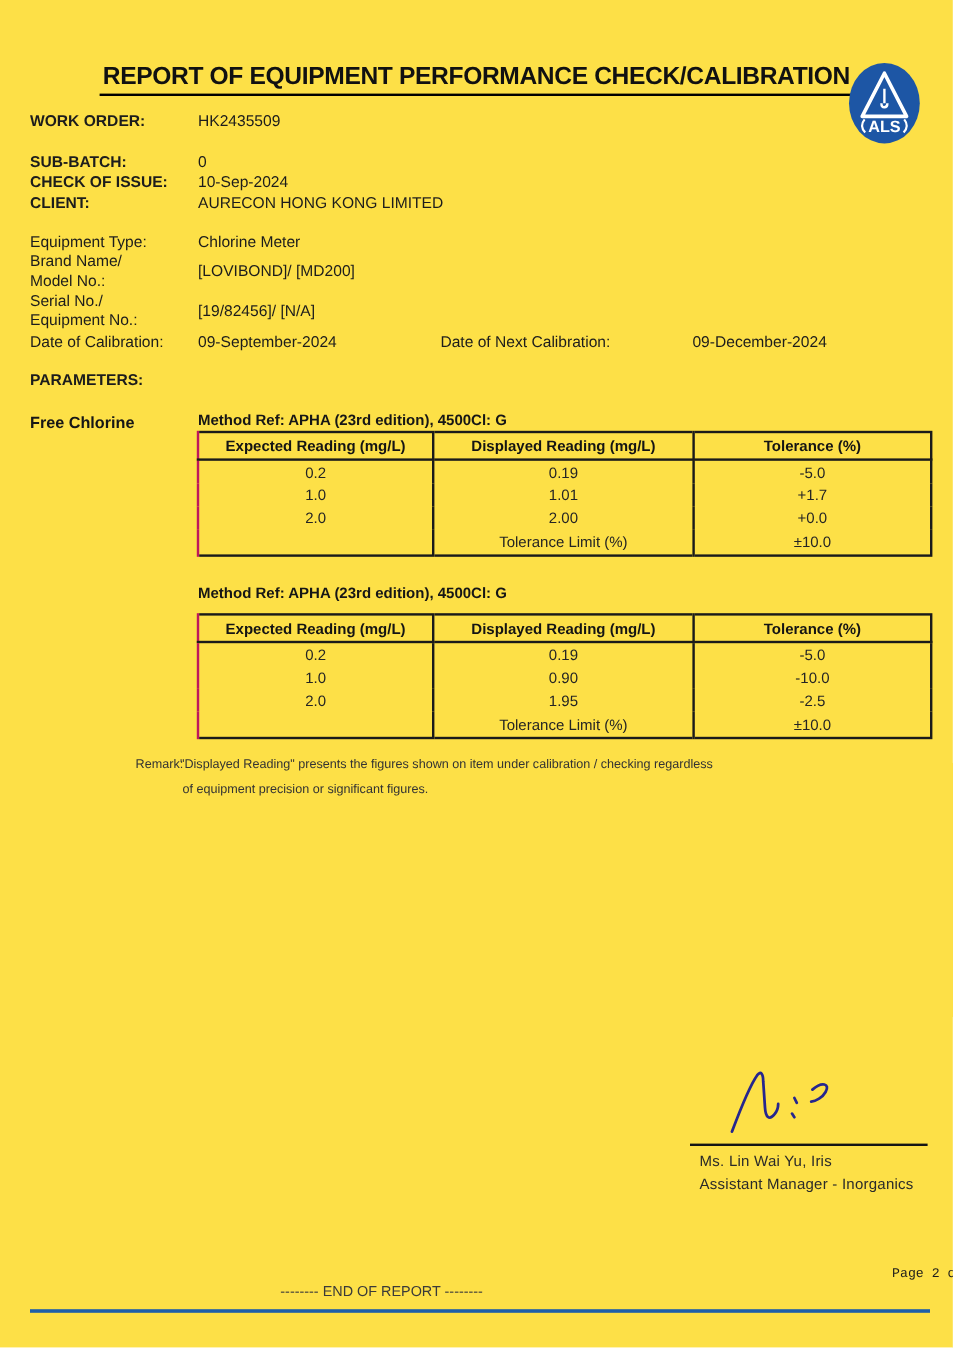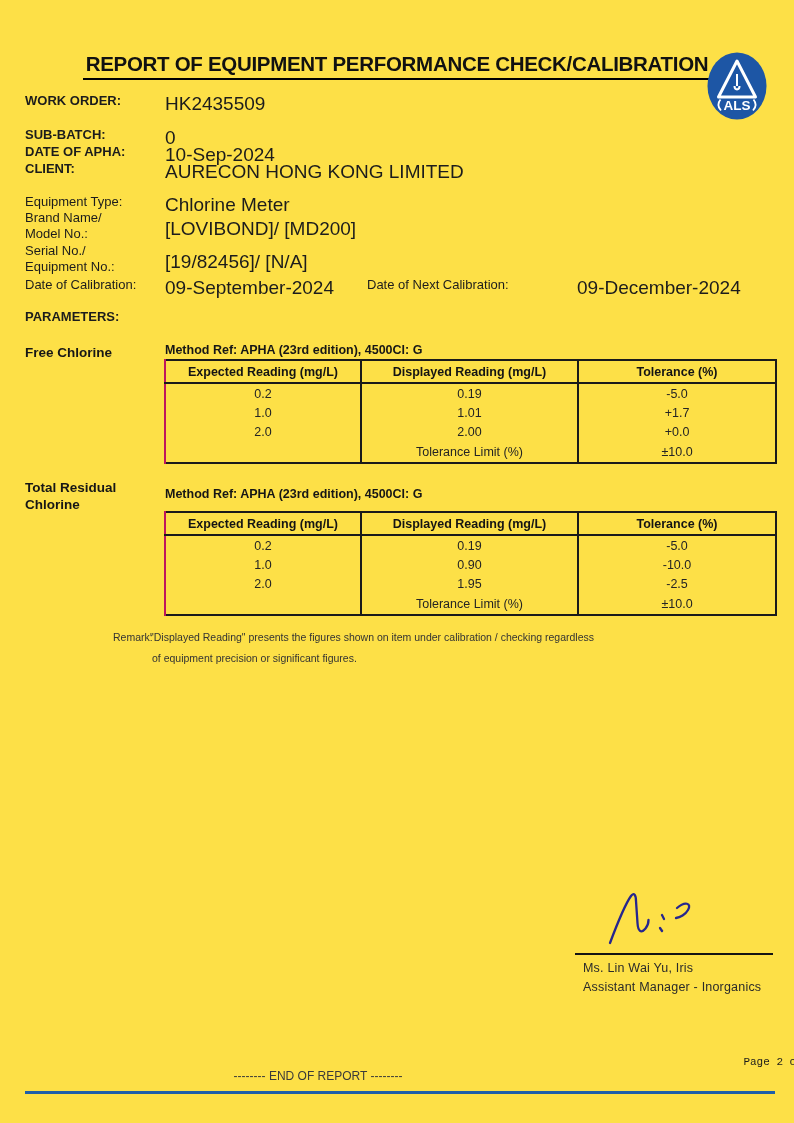--- a/index.html
+++ b/index.html
@@ -11,21 +11,21 @@
   .abs { position:absolute; white-space:nowrap; }
   .b { font-weight:bold; }
   .fs13 { font-size:13px; }
   .title-wrap { position:absolute; top:52px; left:0; width:794px; text-align:center; }
   .title {
     display:inline-block; font-size:20.5px; font-weight:bold; letter-spacing:-0.3px;
     border-bottom:2.5px solid #000; padding:0 3px 2px 3px; color:#111;
   }
   .logo { position:absolute; left:707px; top:52px; }
   .lbl { font-size:13px; }
-  .val { font-size:19px; }
+  .val { font-size:13px; }
   .sec-name { font-size:13.5px; font-weight:bold; white-space:normal; width:125px; line-height:17px; color:#161616; }
   .method { font-size:12.5px; font-weight:bold; color:#161616; }
   .tbl-wrap { position:absolute; left:164px; width:612px; }
   .ctable { border-collapse:collapse; table-layout:fixed; width:611px; border:2.5px solid #1a1a1a; color:#242424; }
   .ctable th, .ctable td {
     border-left:2px solid #be185d; border-right:2px solid #1a1a1a;
     text-align:center; font-size:12.5px; padding:0; overflow:hidden;
   }
   .ctable thead th { border-bottom:2.5px solid #1a1a1a; font-weight:bold; height:21px; font-size:12.5px; color:#141414; }
   .ctable tbody td { height:19px; }
@@ -55,21 +55,21 @@
     <path d="M46.5 47.5 q4.5 5.5 -0.5 11" fill="none" stroke="#ffffff" stroke-width="1.8"></path>
     <text x="30" y="58" text-anchor="middle" font-family="Liberation Sans, sans-serif" font-size="13.5" font-weight="bold" fill="#ffffff">ALS</text>
   </svg>
 
   <span class="abs lbl b" style="left:25px;top:93px">WORK ORDER:</span>
   <span class="abs val" style="left:165px;top:93px">HK2435509</span>
 
   <span class="abs lbl b" style="left:25px;top:127px">SUB-BATCH:</span>
   <span class="abs val" style="left:165px;top:127px">0</span>
 
-  <span class="abs lbl b" style="left:25px;top:144px">DATE OF APHA:</span>
+  <span class="abs lbl b" style="left:25px;top:144px">CHECK OF ISSUE:</span>
   <span class="abs val" style="left:165px;top:144px">10-Sep-2024</span>
 
   <span class="abs lbl b" style="left:25px;top:161px">CLIENT:</span>
   <span class="abs val" style="left:165px;top:161px">AURECON HONG KONG LIMITED</span>
 
   <span class="abs lbl" style="left:25px;top:194px">Equipment Type:</span>
   <span class="abs val" style="left:165px;top:194px">Chlorine Meter</span>
 
   <span class="abs lbl" style="left:25px;top:210px">Brand Name/</span>
   <span class="abs lbl" style="left:25px;top:226px">Model No.:</span>
@@ -121,21 +121,20 @@
         </tr>
         <tr class="limit-row">
           <td></td>
           <td>Tolerance Limit (%)</td>
           <td>±10.0</td>
         </tr>
       </tbody>
     </table>
   </div>
 
-  <span class="abs sec-name" style="left:25px;top:479px">Total Residual Chlorine</span>
   <span class="abs method" style="left:165px;top:487px">Method Ref: APHA (23rd edition), 4500Cl: G</span>
 
   <div class="tbl-wrap" style="top:511px">
     <table class="ctable">
       <colgroup>
           <col style="width:196px">
           <col style="width:217px">
           <col style="width:198px">
         </colgroup>
       <thead>

